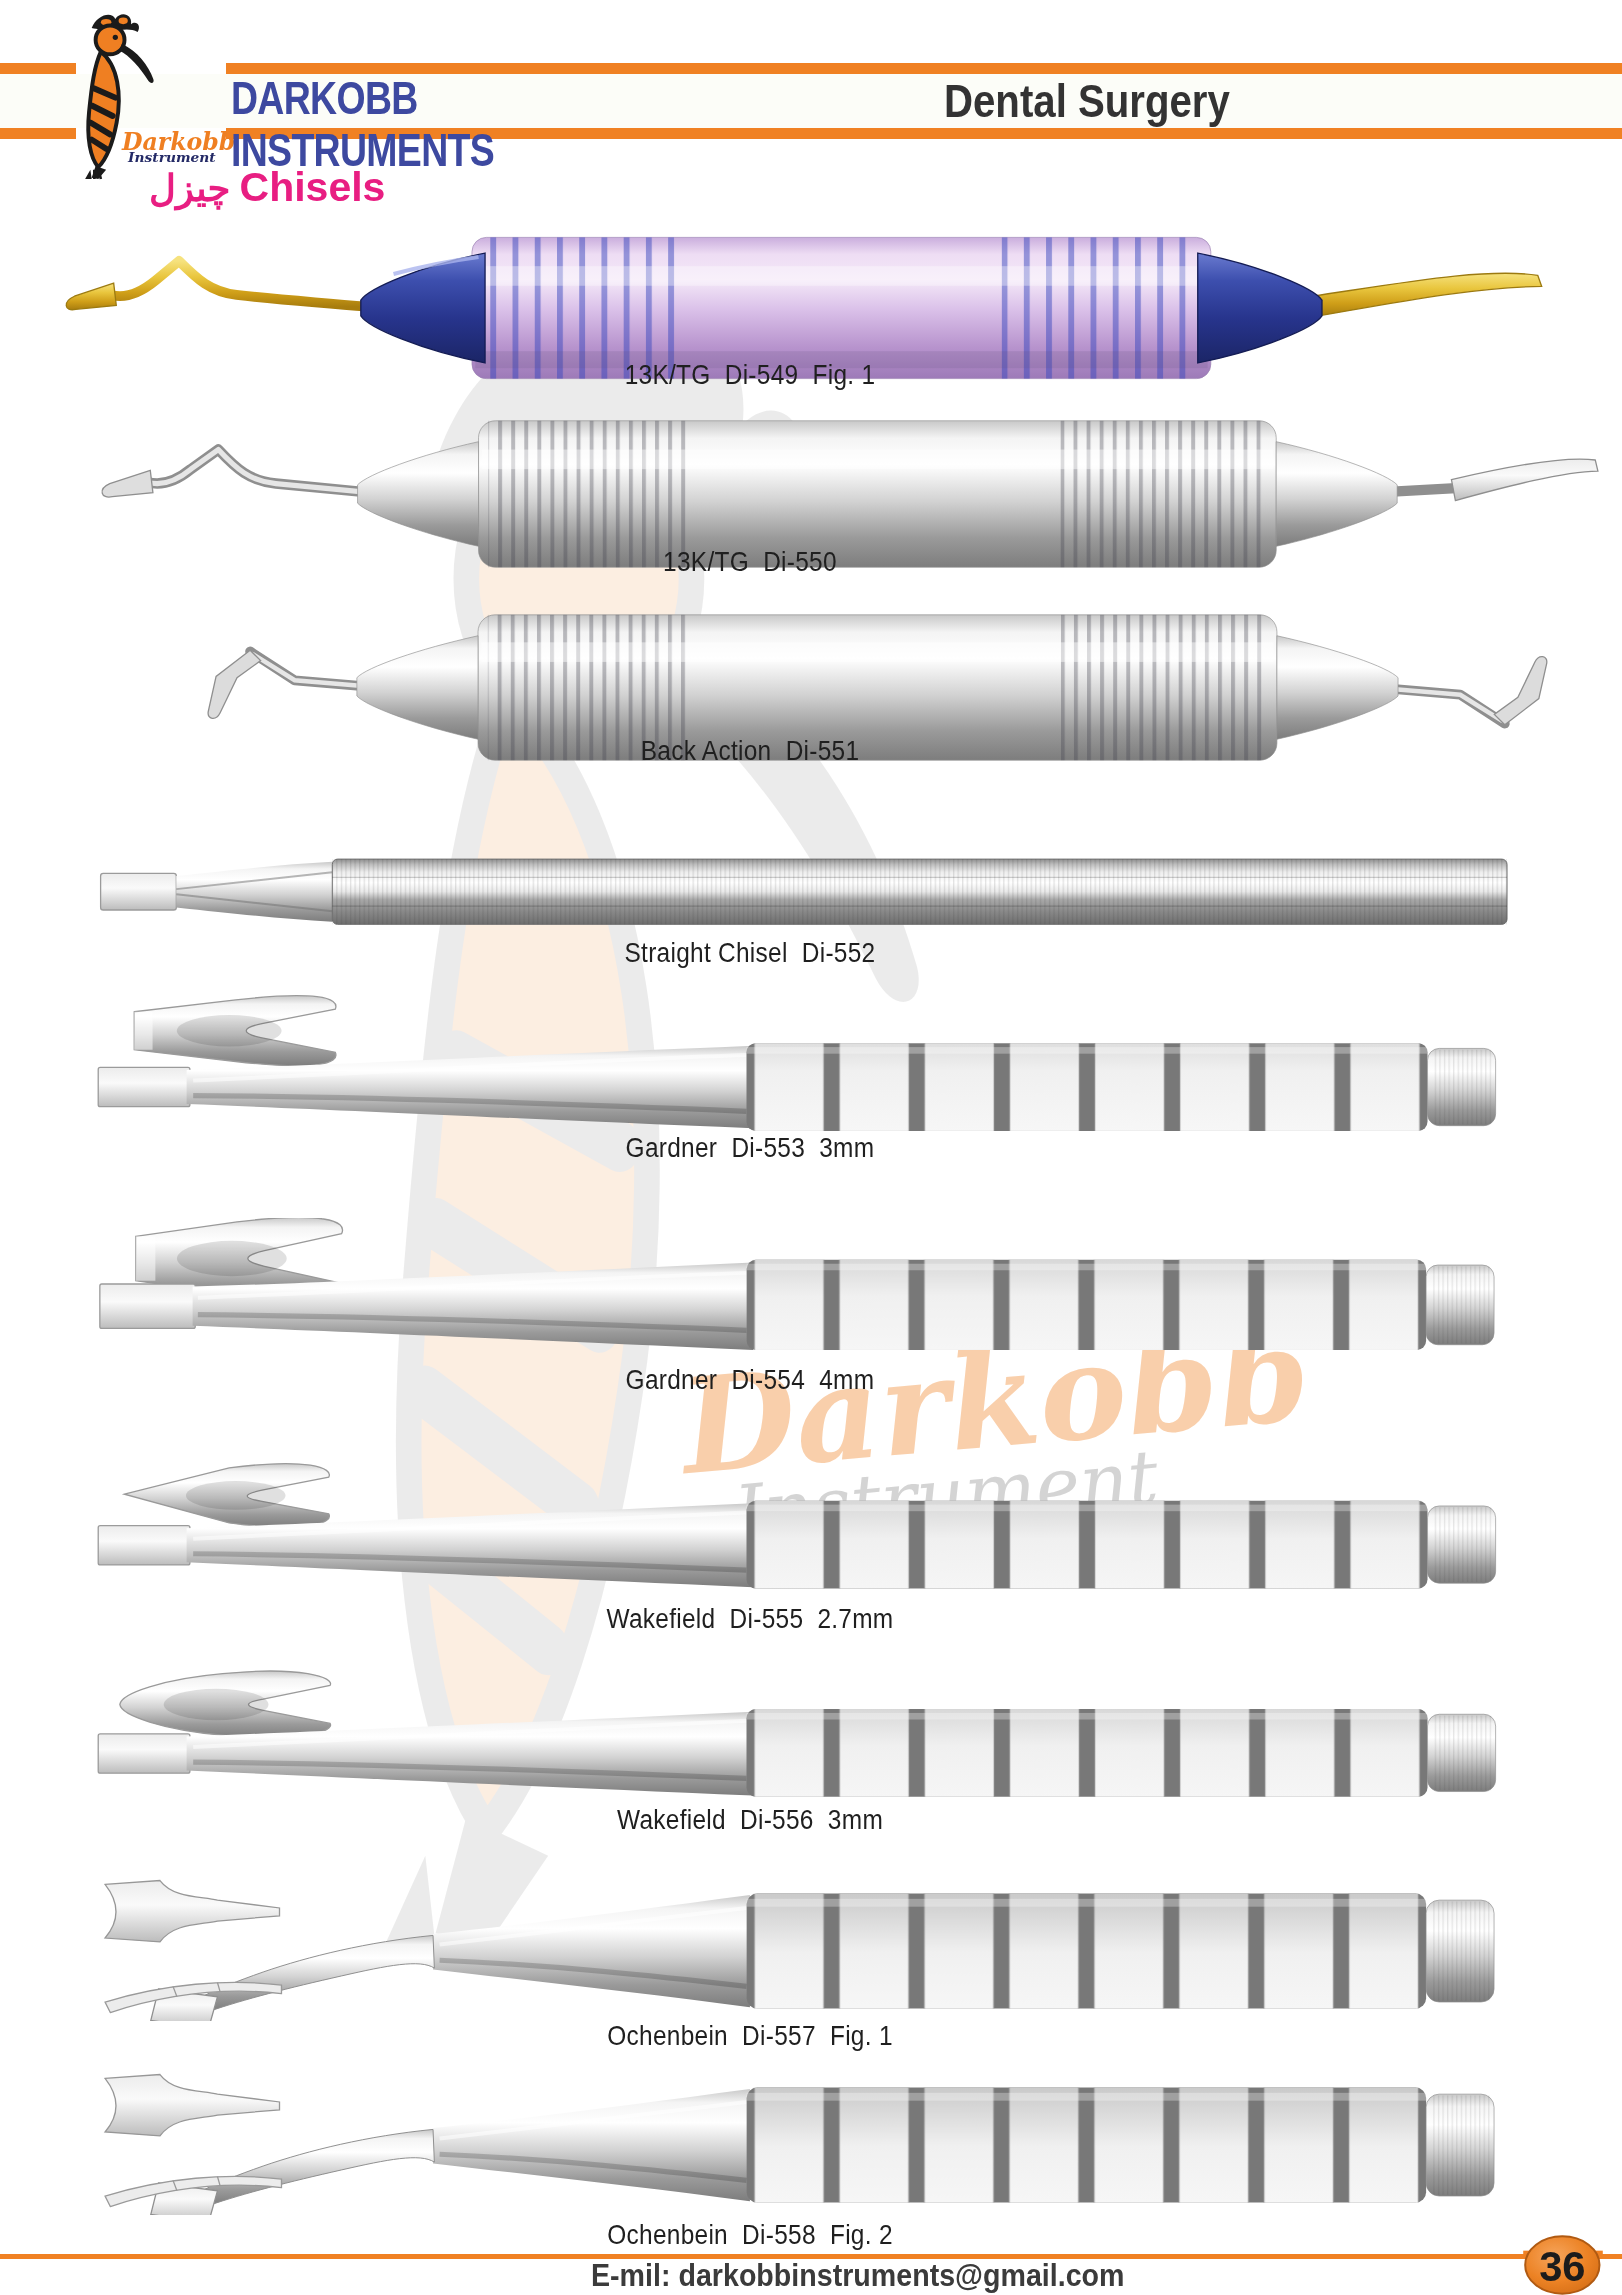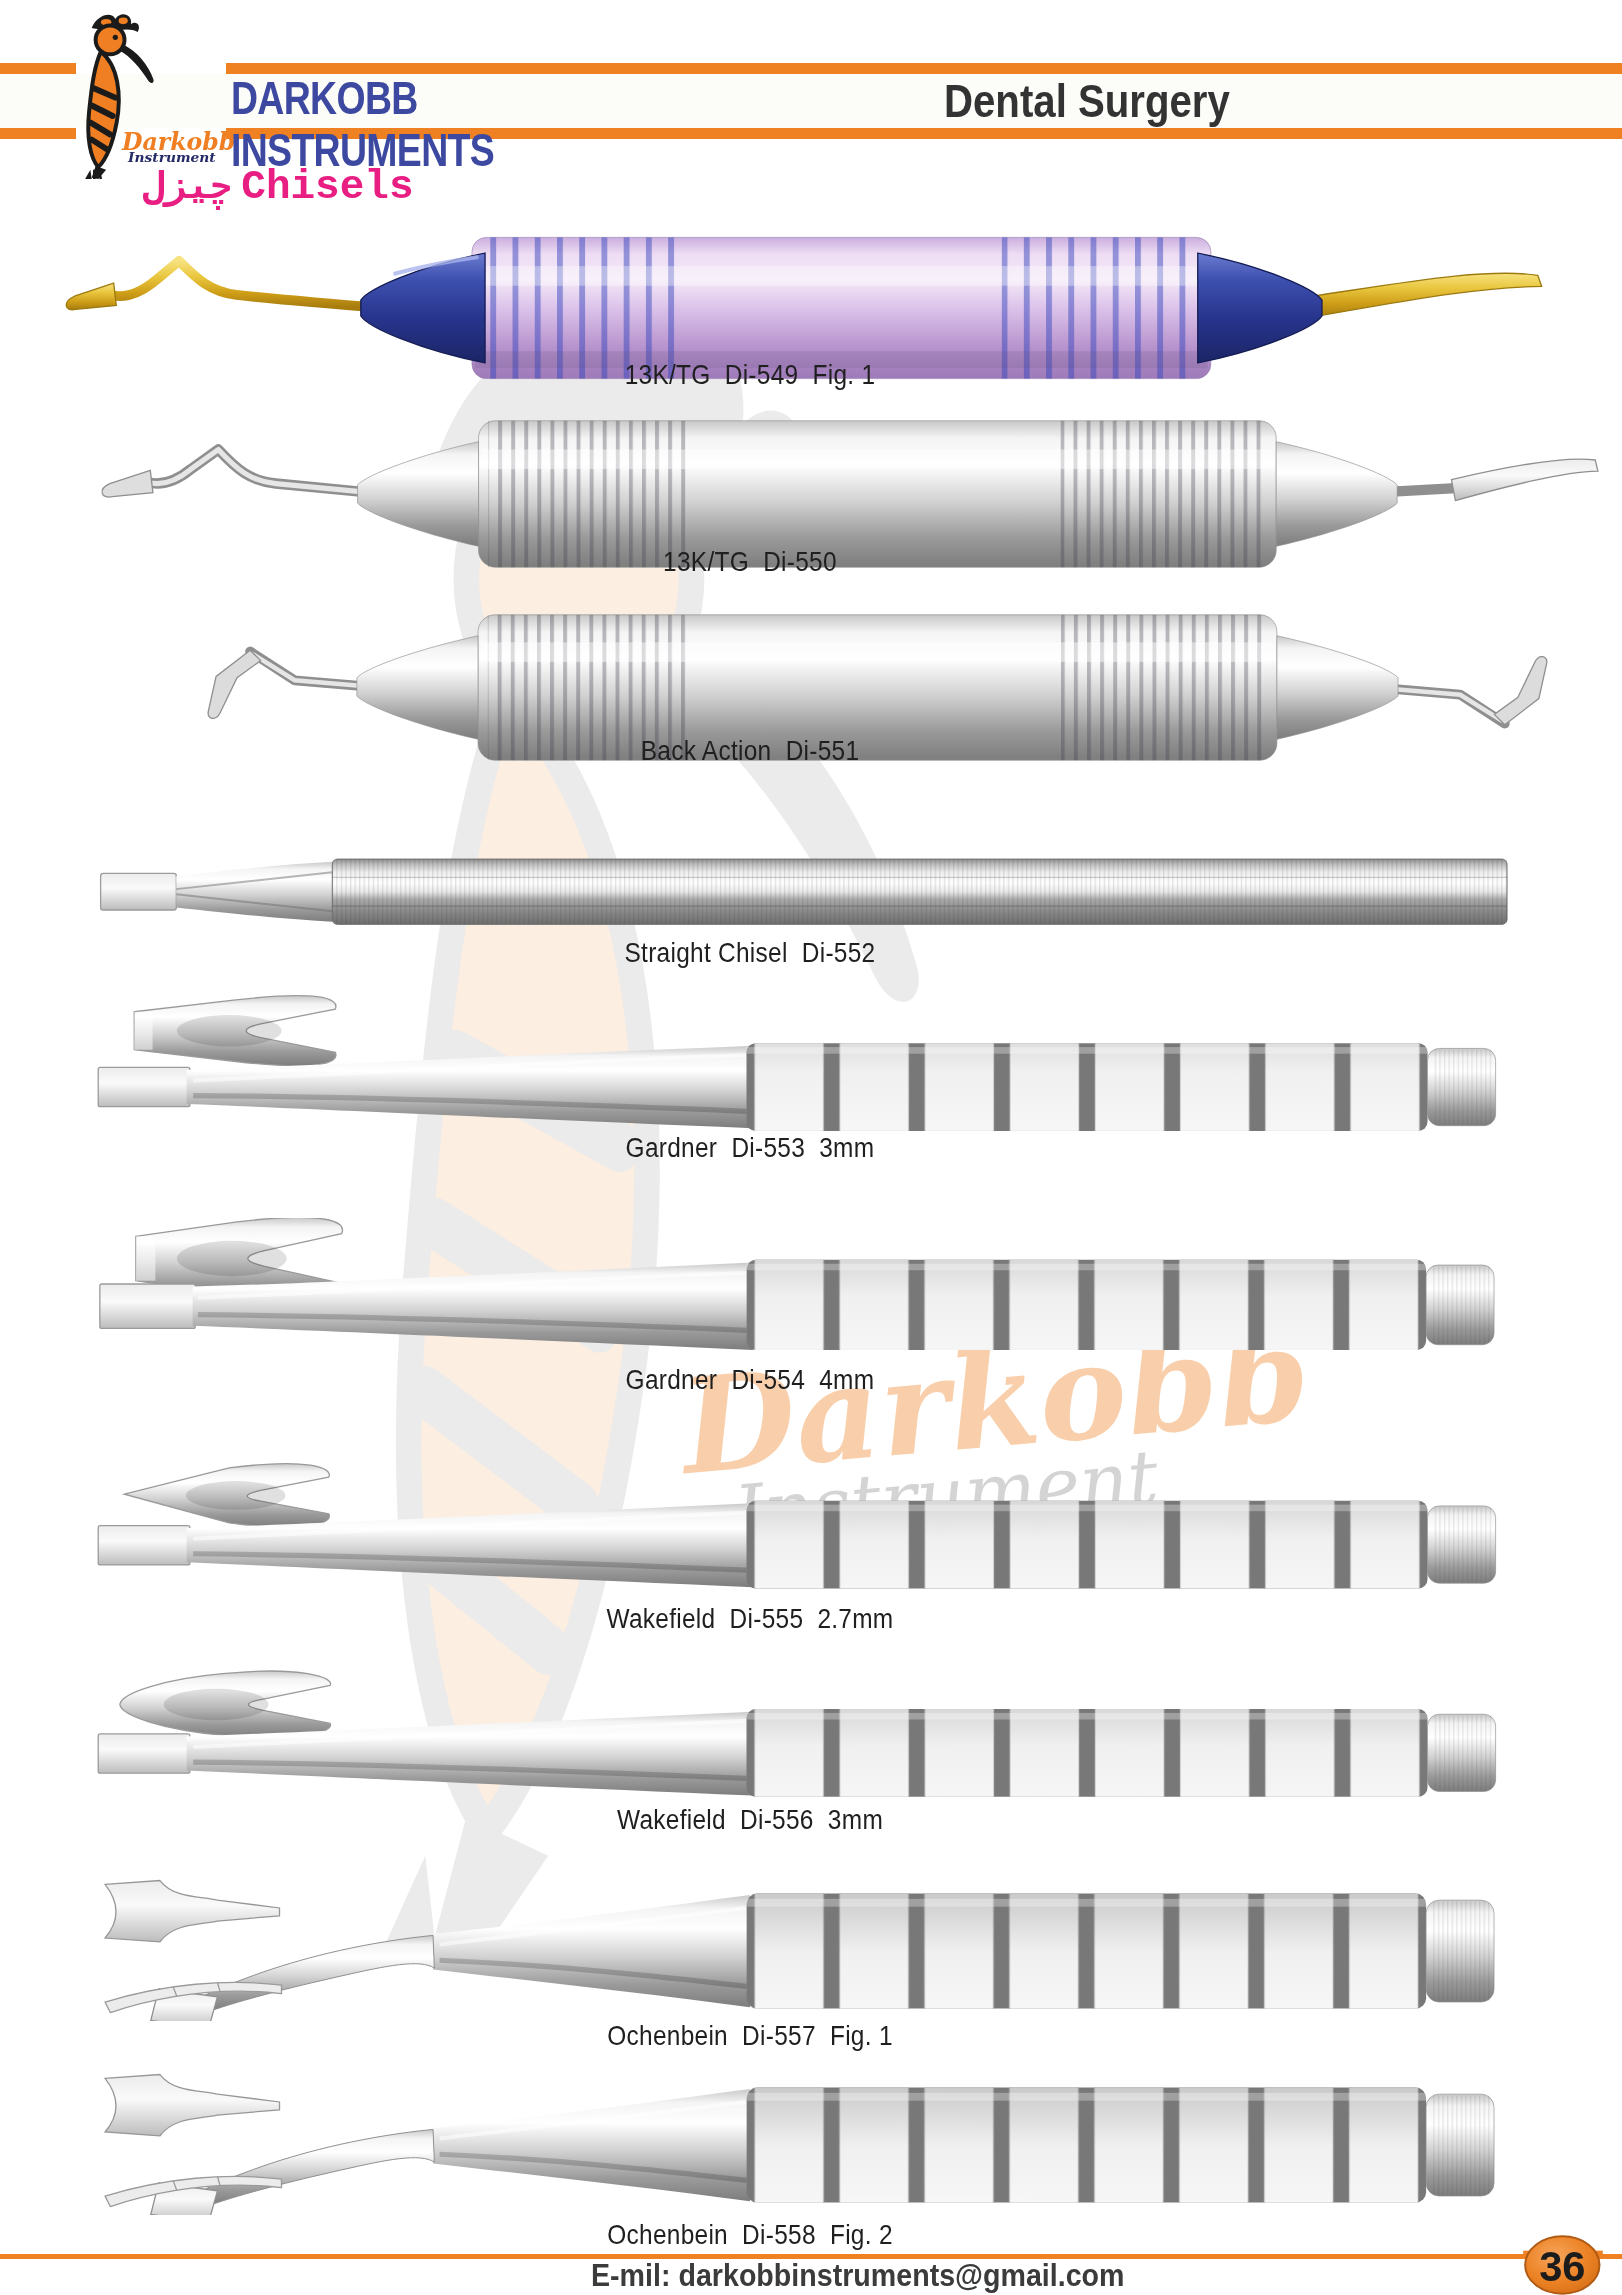--- a/index.html
+++ b/index.html
@@ -9,21 +9,21 @@
   .bar{position:absolute;height:10.5px;background:#f08123;}
   .band{position:absolute;left:0;top:74px;width:1622px;height:54px;background:#fcfdf8;}
   .brand{position:absolute;left:231px;top:73px;width:419px;font-weight:bold;font-size:39px;
          color:#3d49a0;transform:scale(.96,1.18);transform-origin:left top;letter-spacing:-0.7px;}
   .section{position:absolute;left:944px;top:76px;font-weight:bold;font-size:41px;color:#333333;
            transform:scale(.98,1.12);transform-origin:left top;}
   .logo-name{position:absolute;left:122px;top:128px;font-family:"DejaVu Serif",serif;font-style:italic;
              font-weight:bold;font-size:23.6px;color:#ef7f22;}
   .logo-sub{position:absolute;left:128px;top:149px;font-family:"DejaVu Serif",serif;font-style:italic;
             font-weight:bold;font-size:13.8px;color:#242a66;}
-  .category{position:absolute;left:143px;top:164px;font-weight:bold;font-size:41px;color:#e81e82;font-family:Liberation Mono, monospace;}
+  .category{position:absolute;left:149px;top:164px;font-weight:bold;font-size:41px;color:#e81e82;}
   .category .urdu{font-size:37px;margin-right:9.2px;}
   
   .fig{position:absolute;left:0;width:1622px;}
   .cap{position:absolute;left:0;width:1500px;text-align:center;font-size:26px;color:#1f1f1f;
        white-space:pre-wrap;letter-spacing:0.3px;transform:scale(.94,1.05);transform-origin:center top;}
   
   .wm-svg{position:absolute;left:282px;top:282px;opacity:.13;}
   .wm-name{position:absolute;left:681px;top:1323px;font-family:"DejaVu Serif",serif;font-style:italic;
            font-weight:bold;font-size:131px;color:rgba(240,129,35,.38);transform:rotate(-5deg);}
   .wm-sub{position:absolute;left:734px;top:1451px;font-family:"DejaVu Serif",serif;font-style:italic;

